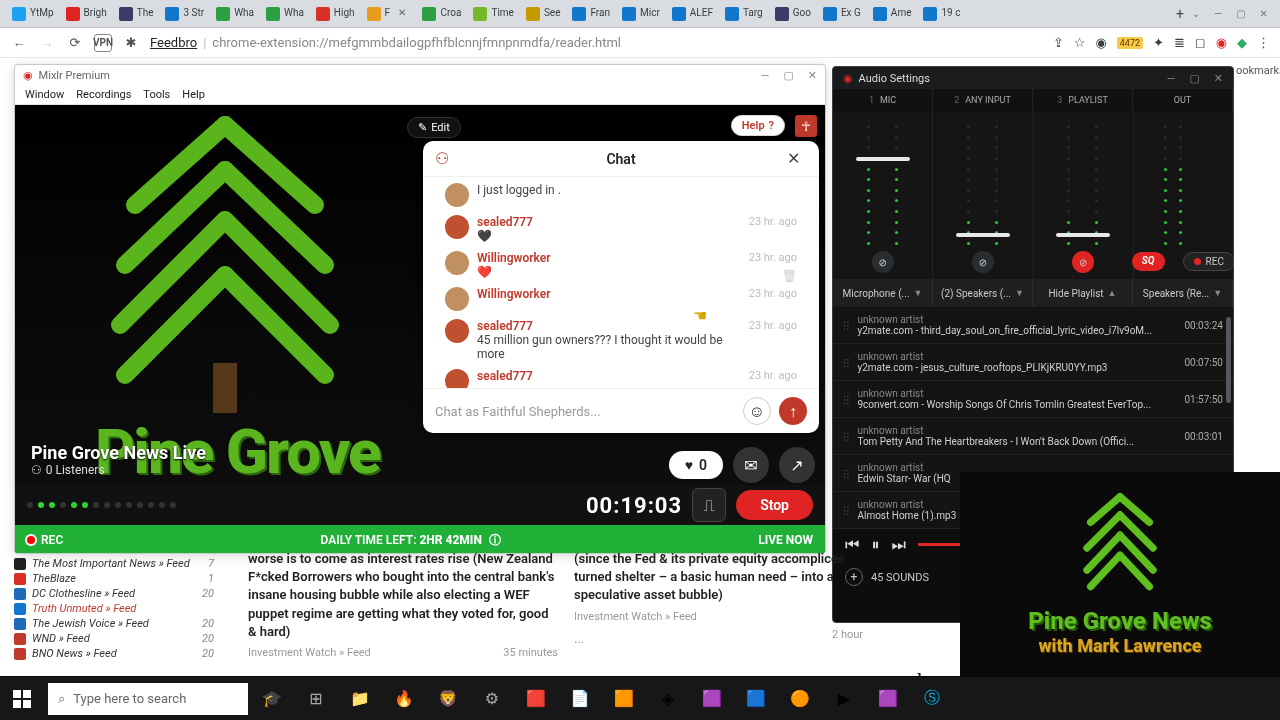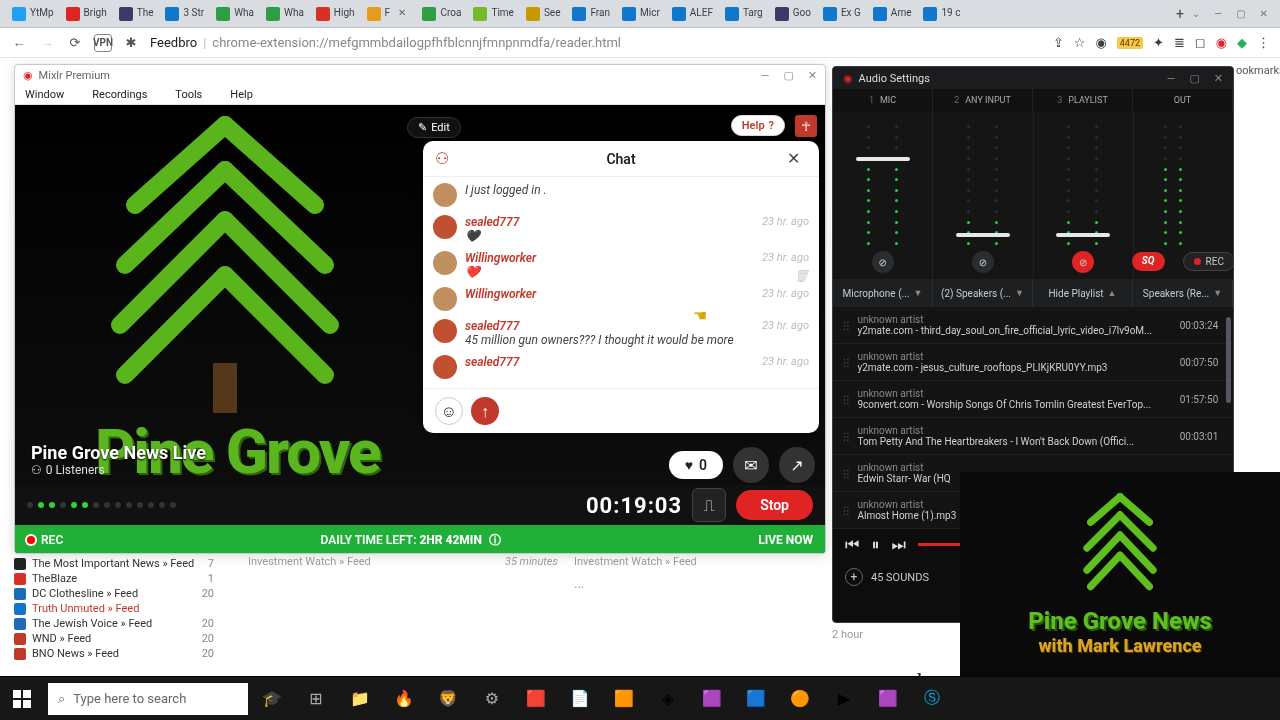--- a/index.html
+++ b/index.html
@@ -5,41 +5,41 @@
   * { margin: 0; padding: 0; box-sizing: border-box; font-family: -apple-system, "Segoe UI", Roboto, Arial, sans-serif; }
   html, body { width: 1280px; height: 720px; overflow: hidden; background: #fff; }
   .browser-tabs { height: 28px; background: #d9dde2; display: flex; align-items: center; gap: 0; font-size: 10px; padding: 0 6px; border-bottom: 1px solid #bfc4c9; }
   .tab { display: flex; gap: 4px; padding: 0 6px; height: 100%; color: #3b3f44; cursor: pointer; max-width: 62px; overflow: hidden; white-space: nowrap; }
   .tab .favicon { width: 14px; height: 14px; border-radius: 2px; flex: none; }
   .tab-close { padding: 0 4px; color: #666; }
   .new-tab { padding: 0 8px; font-size: 14px; color: #444; }
   .addr-bar { height: 30px; background: #fff; display: flex; align-items: center; gap: 10px; padding: 0 10px; border-bottom: 1px solid #e4e6e8; font-size: 13px; color: #3b3f44; }
   .addr-icon { width: 18px; height: 18px; display: flex; align-items: center; justify-content: center; color: #555; }
   .addr-url { flex: 1; color: #888; display: flex; gap: 6px; }
-  .addr-url .host { color: #222; }
+  .addr-url .host { color: #222; text-decoration: underline; }
   .toolbar-right { display: flex; gap: 10px; align-items: center; }
   .badge-yellow { background: #f7c948; color: #5a3b00; font-size: 9px; padding: 1px 3px; border-radius: 2px; }
   .workspace { position: relative; width: 1280px; height: 662px; }
   
   .mixlr-win { position: absolute; left: 14px; top: 6px; width: 812px; height: 490px; background: #fff; border: 1px solid #c5c9cc; border-radius: 4px; box-shadow: 0 2px 12px rgba(0,0,0,.15); overflow: hidden; }
   .mixlr-title { height: 20px; display: flex; align-items: center; gap: 6px; padding: 0 8px; font-size: 11px; color: #666; }
   .mixlr-title .win-ctrls { margin-left: auto; display: flex; gap: 14px; color: #888; }
-  .mixlr-menu { height: 20px; display: flex; gap: 28px; padding: 0 10px; font-size: 11px; color: #222; align-items: center; border-bottom: 1px solid #e4e4e4; }
+  .mixlr-menu { height: 20px; display: flex; gap: 12px; padding: 0 10px; font-size: 11px; color: #222; align-items: center; border-bottom: 1px solid #e4e4e4; }
   .stage { position: relative; height: 450px; background: linear-gradient(180deg,#000 0%,#0a0a0a 60%,#0f0f0f 100%); color: #fff; }
   .stage-bg-logo { position:absolute; left:20px; top:10px; width:380px; height:350px; opacity:.95; }
   .pine { position:absolute; left:60px; top:0; width:260px; height:300px; }
   .pine-text { position:absolute; left:60px; top:300px; font-size:62px; font-weight:800; color:#5fbf1f; text-shadow:2px 2px 0 #2e6b0f; letter-spacing:-2px; }
   .edit-btn { position:absolute; left:392px; top:12px; background:#111; color:#fff; border-radius:12px; padding:3px 10px; font-size:11px; display:flex; align-items:center; gap:4px; border:1px solid #333; }
   .help-btn { position:absolute; right:40px; top:10px; background:#fff; color:#c0392b; border-radius:12px; padding:3px 10px; font-size:11px; font-weight:600; display:flex; align-items:center; gap:4px; border:1px solid #ddd; }
   .access-btn { position:absolute; right:8px; top:10px; width:22px; height:22px; background:#c0392b; border-radius:3px; color:#fff; display:flex; align-items:center; justify-content:center; font-size:13px; }
   .chat-panel { position:absolute; right:6px; top:36px; width:396px; height:292px; background:#fff; color:#222; border-radius:10px; display:flex; flex-direction:column; box-shadow:0 2px 8px rgba(0,0,0,.3); }
   .chat-head { display:flex; align-items:center; padding:8px 12px; border-bottom:1px solid #eee; }
   .chat-head .title { flex:1; text-align:center; font-weight:600; font-size:14px; }
   .chat-close { width:20px; color:#444; font-size:16px; }
-  .chat-body { flex:1; overflow:hidden; padding:2px 10px; font-size:12px;font-style:italic; }
+  .chat-body { flex:1; overflow:hidden; padding:2px 22px; font-size:12px; }
   .msg { display:flex; gap:8px; padding:4px 0; position:relative; }
   .avatar { width:24px; height:24px; border-radius:50%; flex:none; }
   .msg-col { flex:1; }
   .msg-user { color:#c0392b; font-weight:600; font-size:12px; }
   .msg-text { color:#444; font-size:12px; }
   .msg-time { color:#bbb; font-size:11px; }
   .chat-input-row { display:flex; align-items:center; gap:8px; padding:8px 12px; border-top:1px solid #eee; }
   .chat-input { flex:1; color:#999; font-size:13px; }
   .emoji-btn { width:28px; height:28px; border:1px solid #ccc; border-radius:50%; display:flex; align-items:center; justify-content:center; }
   .send-btn { width:28px; height:28px; background:#c0392b; border-radius:50%; display:flex; align-items:center; justify-content:center; color:#fff; }
@@ -83,44 +83,44 @@
   .rec-pill .d { width:7px; height:7px; background:#e02424; border-radius:50%; }
   .device-row { display:flex; height:28px; background:#1d1f21; font-size:10px; }
   .device-cell { flex:1; border-right:1px solid #2a2d30; display:flex; align-items:center; justify-content:center; gap:4px; color:#c8cacc; }
   .chev { color:#888; font-size:9px; }
   .playlist { background:#141414; }
   .track-row { display:flex; align-items:center; padding:7px 10px; border-bottom:1px solid #222; font-size:10px; gap:8px; }
   .drag-h { color:#444; font-size:12px; }
   .track-col { flex:1; overflow:hidden; }
   .track-artist { color:#888; font-size:10px; }
   .track-title { color:#d0d0d0; white-space:nowrap; overflow:hidden; text-overflow:ellipsis; }
-  .track-dur { color:#aaa; font-size:10px; min-width:48px; text-align:center; }
+  .track-dur { color:#aaa; font-size:10px; min-width:48px; text-align:right; }
   .transport { display:flex; align-items:center; gap:12px; padding:6px 12px; background:#0d0d0d; }
   .progress-track { flex:1; height:3px; background:#333; position:relative; }
   .progress-fill { position:absolute; left:0; top:0; height:100%; width:30%; background:#e02424; }
   .add-sounds { display:flex; align-items:center; gap:8px; padding:8px 12px; font-size:11px; color:#c8cacc; }
   .plus-circ { width:18px; height:18px; border:1px solid #666; border-radius:50%; display:flex; align-items:center; justify-content:center; font-size:12px; }
   .scrollbar-thumb { position:absolute; right:2px; top:10px; width:5px; height:86px; background:#55595d; border-radius:3px; }
   
   .bookmarks-peek { position:absolute; right:0; top:6px; width:44px; color:#555; font-size:11px; display:flex; align-items:center; gap:4px; }
   
   .corner-img { position:absolute; right:0; bottom:44px; width:320px; height:204px; background:#0a0a0a; display:flex; flex-direction:column; align-items:center; justify-content:center; color:#5fbf1f; font-weight:800; text-shadow:2px 2px 0 #245a0a; }
   .corner-img .line1 { font-size:24px; }
   .corner-img .line2 { font-size:18px; color:#daa520; text-shadow:1px 1px 0 #5a3b00; }
   
-  .feed-left { position:absolute; left:14px; top:498px; width:200px; font-size:11px; color:#333; }
+  .feed-left { position:absolute; left:14px; top:498px; width:200px; font-size:11px; color:#333;font-style:italic; }
   .feed-item { display:flex; align-items:center; gap:6px; padding:1px 0; }
   .feed-item .fav { width:12px; height:12px; border-radius:2px; flex:none; }
   .feed-item .cnt { margin-left:auto; color:#888; }
   .feed-item.red .name { color:#c0392b; }
   .article { position:absolute; top:492px; width:310px; font-size:13px; color:#222; line-height:1.4; }
   .article.a1 { left:248px; }
   .article.a2 { left:574px; width:310px; }
   .article .src { color:#999; font-size:11px; margin-top:4px; display:flex; }
-  .article .src .ago { margin-left:auto;font-style:italic; }
+  .article .src .ago { margin-left:auto; }
   .hour-lbl { position:absolute; left:832px; top:570px; font-size:11px; color:#999; }
   .chers { position:absolute; left:906px; top:610px; font-family: Georgia, serif; font-size:24px; color:#222; }
   
   .taskbar { position:absolute; left:0; right:0; bottom:0; height:44px; background:#171717; display:flex; align-items:center; padding:0 0; gap:4px; border-top:1px solid #050505; }
   .start { width:44px; height:44px; display:flex; align-items:center; justify-content:center; }
   .search-box { width:200px; height:32px; background:#fff; display:flex; align-items:center; gap:8px; padding:0 10px; color:#666; font-size:13px; }
   .tb-icon { width:40px; height:44px; display:flex; align-items:center; justify-content:center; }
   .cursor-hand { position:absolute; left:693px; top:248px; color:#d6a700; font-size:16px; pointer-events:none; }
 </style>
 </head>
@@ -339,20 +339,21 @@
             </div>
             <div class="msg">
               <div class="avatar" style="background:#c05030"></div>
               <div class="msg-col">
                 <div class="msg-user">sealed777</div>
               </div>
               <div class="msg-time">23 hr. ago</div>
             </div>
           </div>
         <div class="chat-input-row">
+          <span class="chat-input">Chat as Faithful Shepherds...</span>
           <span class="emoji-btn">☺</span>
           <span class="send-btn">↑</span>
         </div>
       </div>
 
       <div class="stage-info">
         <div class="stage-title">Pine Grove News Live</div>
         <div class="listeners">
           <span>⚇</span>
           <span>0 Listeners</span>
@@ -692,26 +693,28 @@
         <span class="cnt">20</span>
       </div>
       <div class="feed-item">
         <span class="fav" style="background:#c0392b"></span>
         <span class="name">BNO News » Feed</span>
         <span class="cnt">20</span>
       </div>
     </div>
 
   <div class="article a1">
+    <div style="font-weight:600">worse is to come as interest rates rise (New Zealand F*cked Borrowers who bought into the central bank's insane housing bubble while also electing a WEF puppet regime are getting what they voted for, good &amp; hard)</div>
     <div class="src">
         <span>Investment Watch » Feed</span>
         <span class="ago">35 minutes</span>
       </div>
   </div>
   <div class="article a2">
+    <div style="font-weight:600">(since the Fed &amp; its private equity accomplices turned shelter – a basic human need – into a speculative asset bubble)</div>
     <div class="src">
         <span>Investment Watch » Feed</span>
       </div>
     <div style="color:#999;margin-top:6px">...</div>
   </div>
   <div class="hour-lbl">2 hour</div>
   <div class="chers">chers</div>
 
   <div class="corner-img">
     <svg width="120" height="110" viewBox="0 0 260 300" style="margin-bottom:4px">

